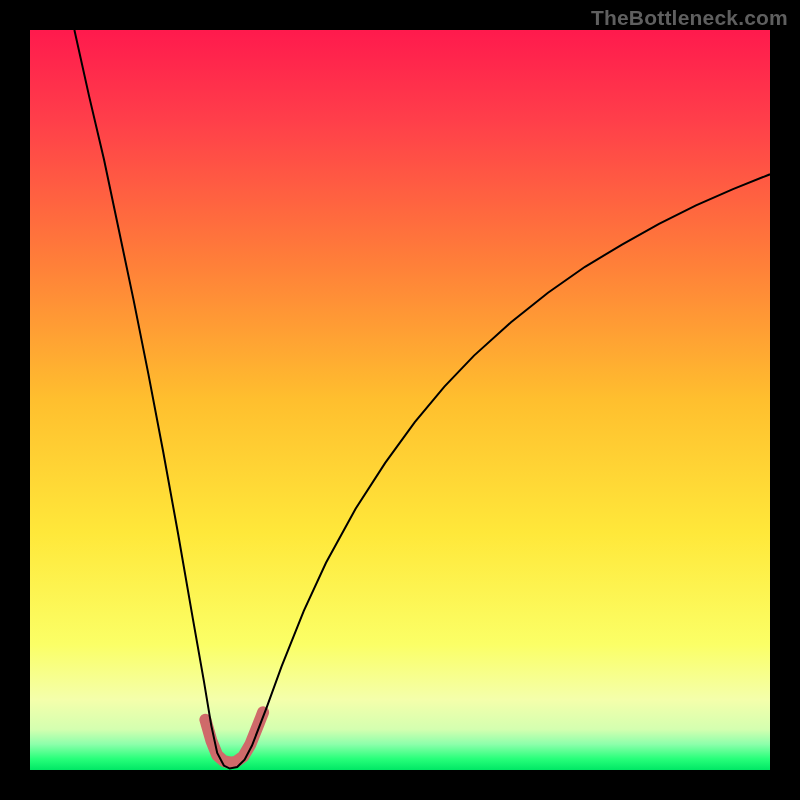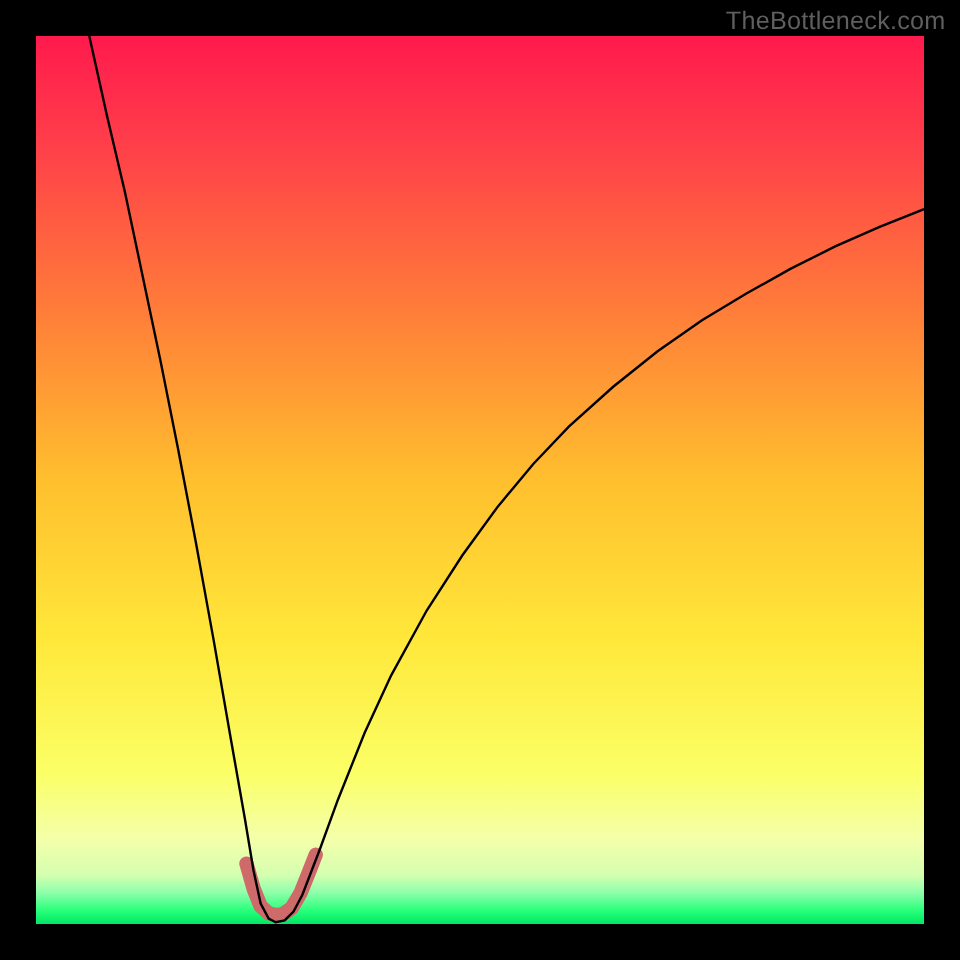--- a/index.html
+++ b/index.html
@@ -18,21 +18,21 @@
     width: 740px;
     height: 740px;
   }
   .watermark {
     position: absolute;
     top: 6px;
     right: 12px;
     color: #5f5f5f;
     font-size: 21px;
     letter-spacing: 0.2px;
-    font-weight: 400;
+    font-weight: 700;
   }
   svg { display: block; }
 </style>
 </head>
 <body>
 
 <div class="watermark">TheBottleneck.com</div>
 
 <svg class="plot-area" width="740" height="740" viewBox="0 0 740 740" preserveAspectRatio="none">
   <defs>

